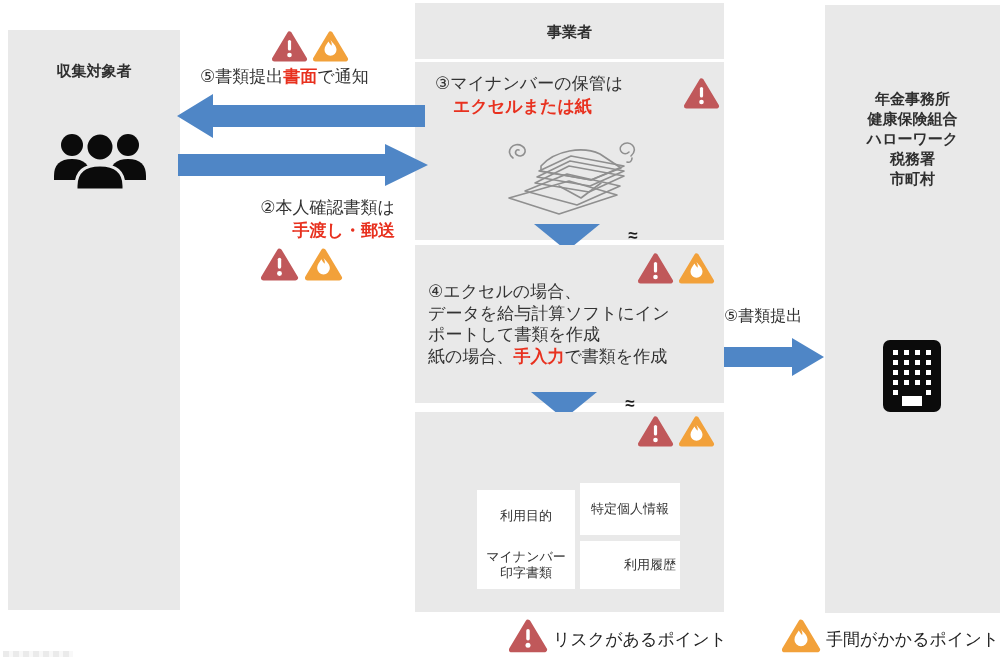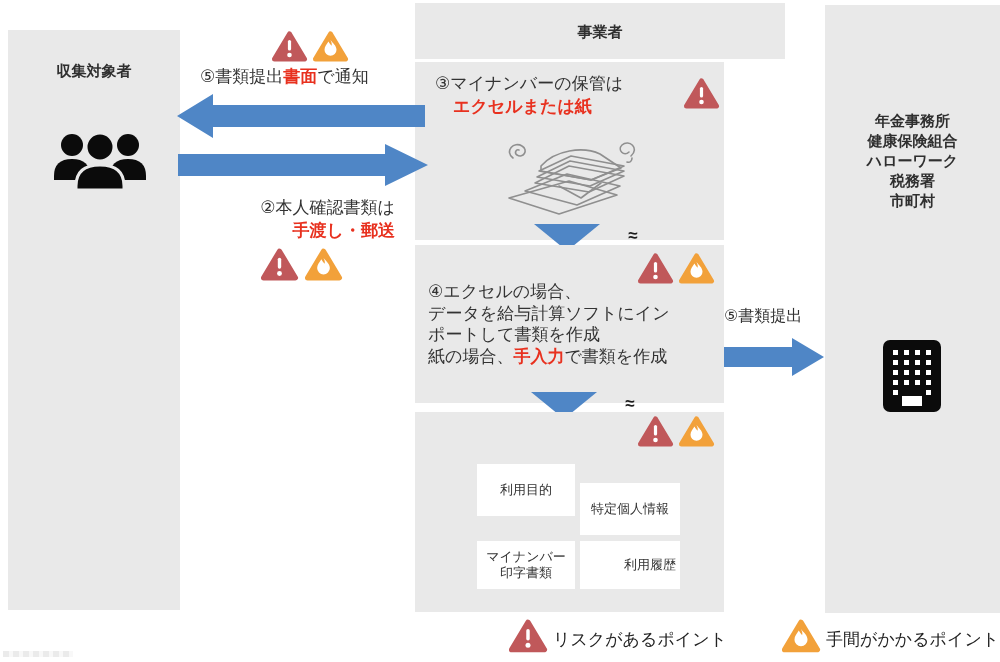--- a/index.html
+++ b/index.html
@@ -46,21 +46,21 @@
           <path d="M2 46 q0 -17 18 -17 q18 0 18 17 l0 4 l-36 0 z"></path>
           <circle cx="76" cy="15" r="11"></circle>
           <path d="M58 46 q0 -17 18 -17 q18 0 18 17 l0 4 l-36 0 z"></path>
           <circle cx="48" cy="17" r="14" stroke="#e9e9e9" stroke-width="3"></circle>
           <path d="M24 56 q0 -21 24 -21 q24 0 24 21 l0 4 l-48 0 z" stroke="#e9e9e9" stroke-width="3"></path>
         </g>
       </svg>
     </div>
   </div>
 
-  <div class="abs panel" style="left:415px; top:3px; width:370px; height:56px;">
+  <div class="abs panel" style="left:415px; top:3px; width:309px; height:56px;">
     <div class="panel-title" style="margin-top:20px;">事業者</div>
   </div>
 
   <div class="abs panel" style="left:415px; top:62px; width:309px; height:178px;"></div>
   <div class="abs step-text" style="left:435px; top:72px;">
     <div><span>③マイナンバーの保管は</span></div>
     <div style="padding-left:18px;"><span class="em">エクセルまたは紙</span></div>
   </div>
   <div class="abs" style="left:683px; top:76px;">
     <svg width="37" height="34" viewBox="0 0 36 34">
@@ -129,21 +129,21 @@
       <circle cx="18" cy="26" r="2.3" fill="#fff"></circle>
     </svg>
   </div>
   <div class="abs" style="left:678px; top:414px;">
     <svg width="37" height="34" viewBox="0 0 36 34">
       <path d="M18 5 L33 30 L3 30 Z" fill="#f2a13a" stroke="#f2a13a" stroke-width="5" stroke-linejoin="round"></path>
       <path d="M18 11 C20 14 24 16.5 24 20.8 A6 6 0 0 1 12 20.8 C12 17.6 14.2 15.5 16 12.5 C16.8 14.4 18 15.3 19 16.8 C19.8 14.8 18.7 12.8 18 11 Z" fill="#fff"></path>
     </svg>
   </div>
 
-  <div class="wbox" style="left:477px; top:464px; width:98px; height:52px;">
+  <div class="wbox" style="left:477px; top:490px; width:98px; height:52px;">
     <div>
         <div>利用目的</div>
       </div>
   </div>
   <div class="wbox" style="left:580px; top:483px; width:100px; height:52px;text-align:right;">
     <div>
         <div>特定個人情報</div>
       </div>
   </div>
   <div class="wbox" style="left:477px; top:541px; width:98px; height:48px;">
@@ -152,21 +152,21 @@
       <div>印字書類</div>
     </div>
   </div>
   <div class="wbox" style="left:580px; top:541px; width:100px; height:48px;padding-left:40px;">
     <div>
         <div>利用履歴</div>
       </div>
   </div>
 
   <div class="abs panel" style="left:825px; top:5px; width:175px; height:608px;">
-    <div style="margin-top:106px;">
+    <div style="margin-top:84px;">
       <div class="dest-line">年金事務所</div>
       <div class="dest-line">健康保険組合</div>
       <div class="dest-line">ハローワーク</div>
       <div class="dest-line">税務署</div>
       <div class="dest-line">市町村</div>
     </div>
     <div class="abs" style="left:56px; top:333px;">
       <svg width="62" height="76" viewBox="0 0 62 76">
         <rect x="2" y="2" width="58" height="72" rx="7" fill="#0b0b0b"></rect>
         <g fill="#fff">

